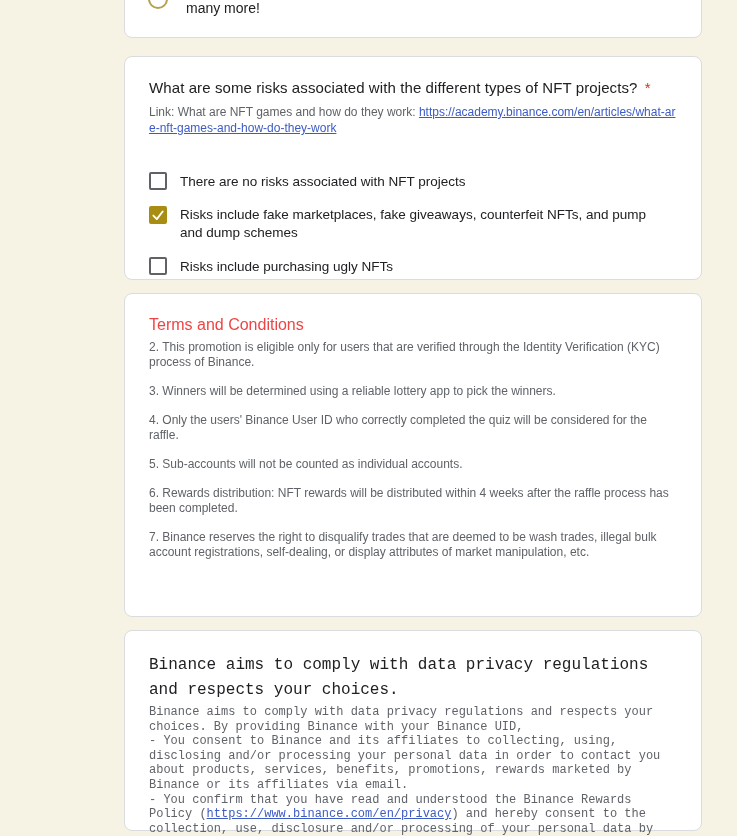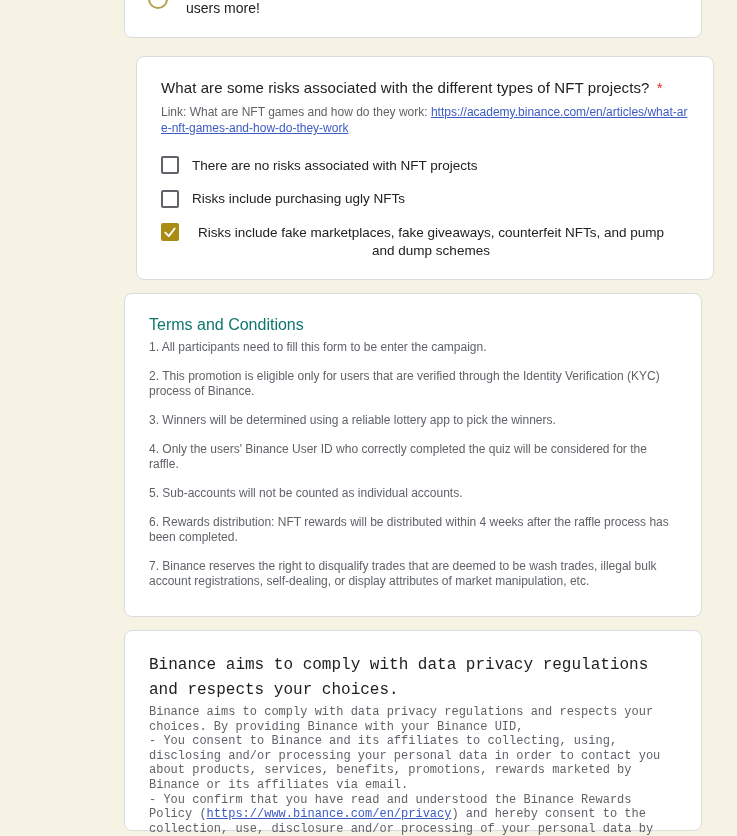--- a/index.html
+++ b/index.html
@@ -15,21 +15,21 @@
     overflow: hidden;
   }
   .card {
     position: absolute;
     box-sizing: border-box;
     background: #ffffff;
     border: 1px solid #dadce0;
     border-radius: 8px;
   }
   .card-top    { left: 124px; top: -22px; width: 578px; height: 60px; }
-  .card-question { left: 136px; top: 56px;  width: 578px; height: 224px; padding: 21px 24px; }
+  .card-question { left: 124px; top: 56px;  width: 578px; height: 224px; padding: 21px 24px; }
   .card-terms  { left: 124px; top: 293px; width: 578px; height: 324px; padding: 20px 24px; }
   .card-privacy{ left: 124px; top: 630px; width: 578px; height: 201px; padding: 22px 24px; font-family: Liberation Mono, monospace; }
 
   
   .radio-partial {
     position: absolute;
     left: 23px; top: 10px;
     width: 20px; height: 20px;
     border: 2px solid #b3a14f;
     border-radius: 50%;
@@ -59,21 +59,21 @@
     font-size: 12px;
     line-height: 16px;
     color: #5f6368;
     max-width: 530px;
   }
   .link {
     color: #3c5bc4;
     text-decoration: underline;
     word-break: break-all;
   }
-  .options { margin-top: 20px; text-align: center; }
+  .options { margin-top: 36px; }
   .option-row {
     display: flex;
     align-items: flex-start;
     margin-bottom: 15px;
     cursor: pointer;
   }
   .option-row:last-child { margin-bottom: 0; }
   .checkbox {
     flex: 0 0 auto;
     width: 18px; height: 18px;
@@ -106,21 +106,21 @@
     padding-top: 0.5px;
     max-width: 478px;
   }
 
   
   .t-title {
     margin: 0 0 4px 0;
     font-size: 16px;
     font-weight: 400;
     line-height: 22px;
-    color: #0f766e;
+    color: #ef4444;
   }
   .t-item {
     margin: 0 0 14px 0;
     font-size: 12px;
     line-height: 15px;
     color: #5f6368;
     max-width: 530px;
   }
   .t-item:last-child { margin-bottom: 0; }
 
@@ -140,59 +140,58 @@
     max-width: 540px;
   }
 </style>
 </head>
 <body>
 
 <div class="page">
 
   <section class="card card-top">
     <span class="radio-partial"></span>
-    <span class="top-option-label">users more!</span>
+    <span class="top-option-label">many more!</span>
   </section>
 
   <section class="card card-question">
     <h2 class="q-title">
       <span>What are some risks associated with the different types of NFT projects?</span>
       <span class="req">*</span>
     </h2>
     <p class="q-desc">
       <span>Link: What are NFT games and how do they work: </span><a class="link" href="#">https://academy.binance.com/en/articles/what-are-nft-games-and-how-do-they-work</a>
     </p>
 
     <div class="options">
       <div class="option-row">
         <span class="checkbox">
           
         </span>
         <span class="option-label">There are no risks associated with NFT projects</span>
-      </div>
-      <div class="option-row">
-        <span class="checkbox">
-          
-        </span>
-        <span class="option-label">Risks include purchasing ugly NFTs</span>
       </div>
       <div class="option-row">
         <span class="checkbox checked">
           <svg viewBox="0 0 24 24">
               <polyline points="4,13 10,19 20,6"></polyline>
             </svg>
         </span>
         <span class="option-label">Risks include fake marketplaces, fake giveaways, counterfeit NFTs, and pump and dump schemes</span>
       </div>
+      <div class="option-row">
+        <span class="checkbox">
+          
+        </span>
+        <span class="option-label">Risks include purchasing ugly NFTs</span>
+      </div>
     </div>
   </section>
 
   <section class="card card-terms">
     <h2 class="t-title">Terms and Conditions</h2>
-    <p class="t-item">1. All participants need to fill this form to be enter the campaign.</p>
     <p class="t-item">2. This promotion is eligible only for users that are verified through the Identity Verification (KYC) process of Binance.</p>
     <p class="t-item">3. Winners will be determined using a reliable lottery app to pick the winners.</p>
     <p class="t-item">4. Only the users' Binance User ID who correctly completed the quiz will be considered for the raffle.</p>
     <p class="t-item">5. Sub-accounts will not be counted as individual accounts.</p>
     <p class="t-item">6. Rewards distribution: NFT rewards will be distributed within 4 weeks after the raffle process has been completed.</p>
     <p class="t-item">7. Binance reserves the right to disqualify trades that are deemed to be wash trades, illegal bulk account registrations, self-dealing, or display attributes of market manipulation, etc.</p>
   </section>
 
   <section class="card card-privacy">
     <h2 class="p-title">Binance aims to comply with data privacy regulations and respects your choices.</h2>

